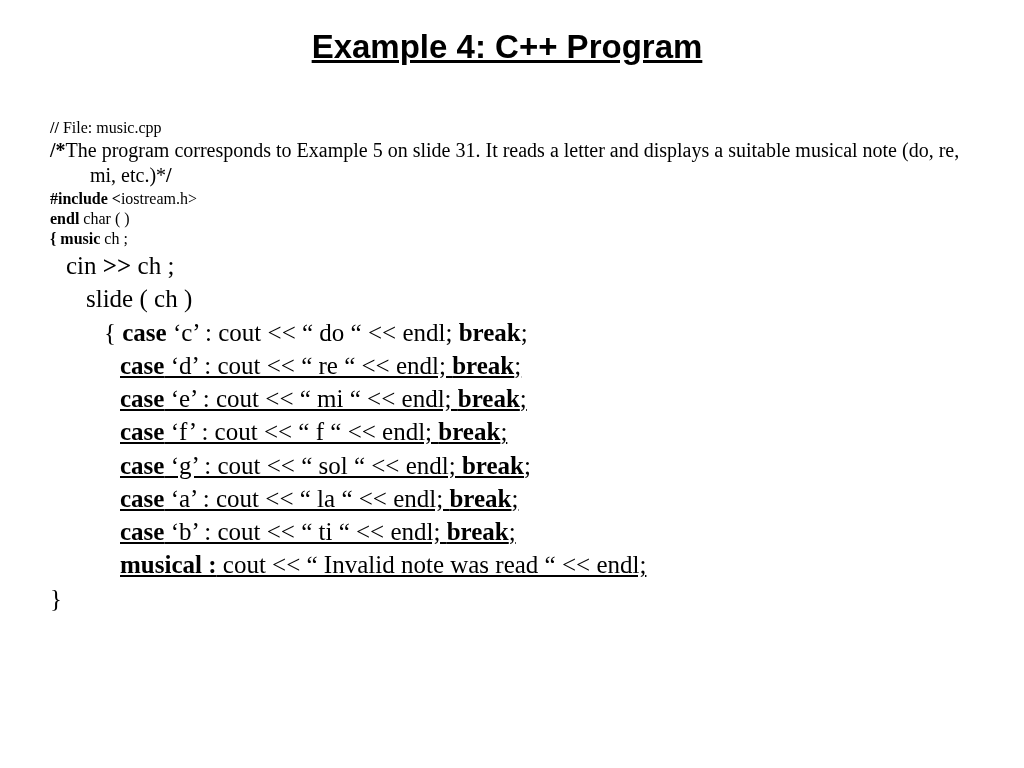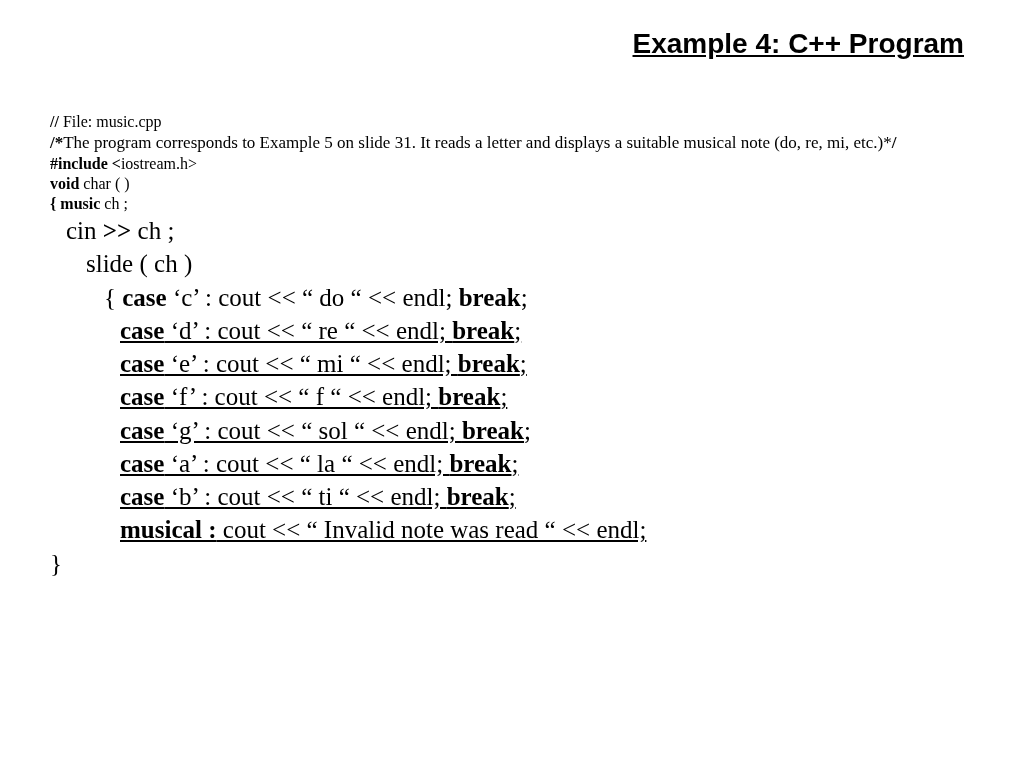--- a/index.html
+++ b/index.html
@@ -3,29 +3,29 @@
   <meta charset="utf-8">
   <style>
     * { margin: 0; padding: 0; box-sizing: border-box; }
     body {
       width: 1024px; height: 768px;
       background: #fff; color: #000;
       font-family: "Times New Roman", Times, serif;
       padding: 28px 60px 28px 50px;
     }
     .title {
-      text-align: right;
+      text-align: center;
       font-family: Arial, Helvetica, sans-serif;
-      font-weight: bold; font-size: 28px;
+      font-weight: bold; font-size: 33px;
       text-decoration: underline;
       margin-bottom: 52px;
     }
     .line { font-size: 16px; line-height: 1.26; }
     .hang {
-      font-size: 17px; line-height: 1.26;
+      font-size: 20px; line-height: 1.26;
       padding-left: 40px; text-indent: -40px;
     }
     .big { font-size: 25px; line-height: 1.33; }
     .b { font-weight: bold; }
     .in0 { padding-left: 0; }
     .in1 { padding-left: 16px; }
     .in2 { padding-left: 36px; }
     .in3 { padding-left: 54px; }
     .in4 { padding-left: 70px; text-decoration: underline; }
   </style>
@@ -33,21 +33,21 @@
 <body>
 
 <h1 class="title">Example 4: C++ Program</h1>
 
 <div class="line"><span class="b">// </span><span>File: music.cpp</span></div>
 
 <div class="hang"><span class="b">/*</span><span>The program corresponds to Example 5 on slide 31. It reads a letter and displays a suitable musical note (do, re, mi, etc.)*</span><span class="b">/</span></div>
 
 <div class="line"><span class="b">#include &lt;</span><span>iostream.h&gt;</span></div>
 
-<div class="line"><span class="b">void </span><span>char ( )</span></div>
+<div class="line"><span class="b">endl </span><span>char ( )</span></div>
 
 <div class="line"><span class="b">{ music </span><span>ch ;</span></div>
 
 <div class="big in1"><span>cin </span><span class="b">&gt;&gt; </span><span>ch ;</span></div>
 
 <div class="big in2">slide  ( ch )</div>
 
 <div class="big in3"><span>{ </span><span class="b">case</span><span> ‘c’ : cout &lt;&lt;  “ do “ &lt;&lt; endl; </span><span class="b">break</span><span>;</span></div>
 
 <div class="big in4"><span class="b">case</span><span> ‘d’ : cout &lt;&lt;  “ re “ &lt;&lt; endl; </span><span class="b">break</span><span>;</span></div>

